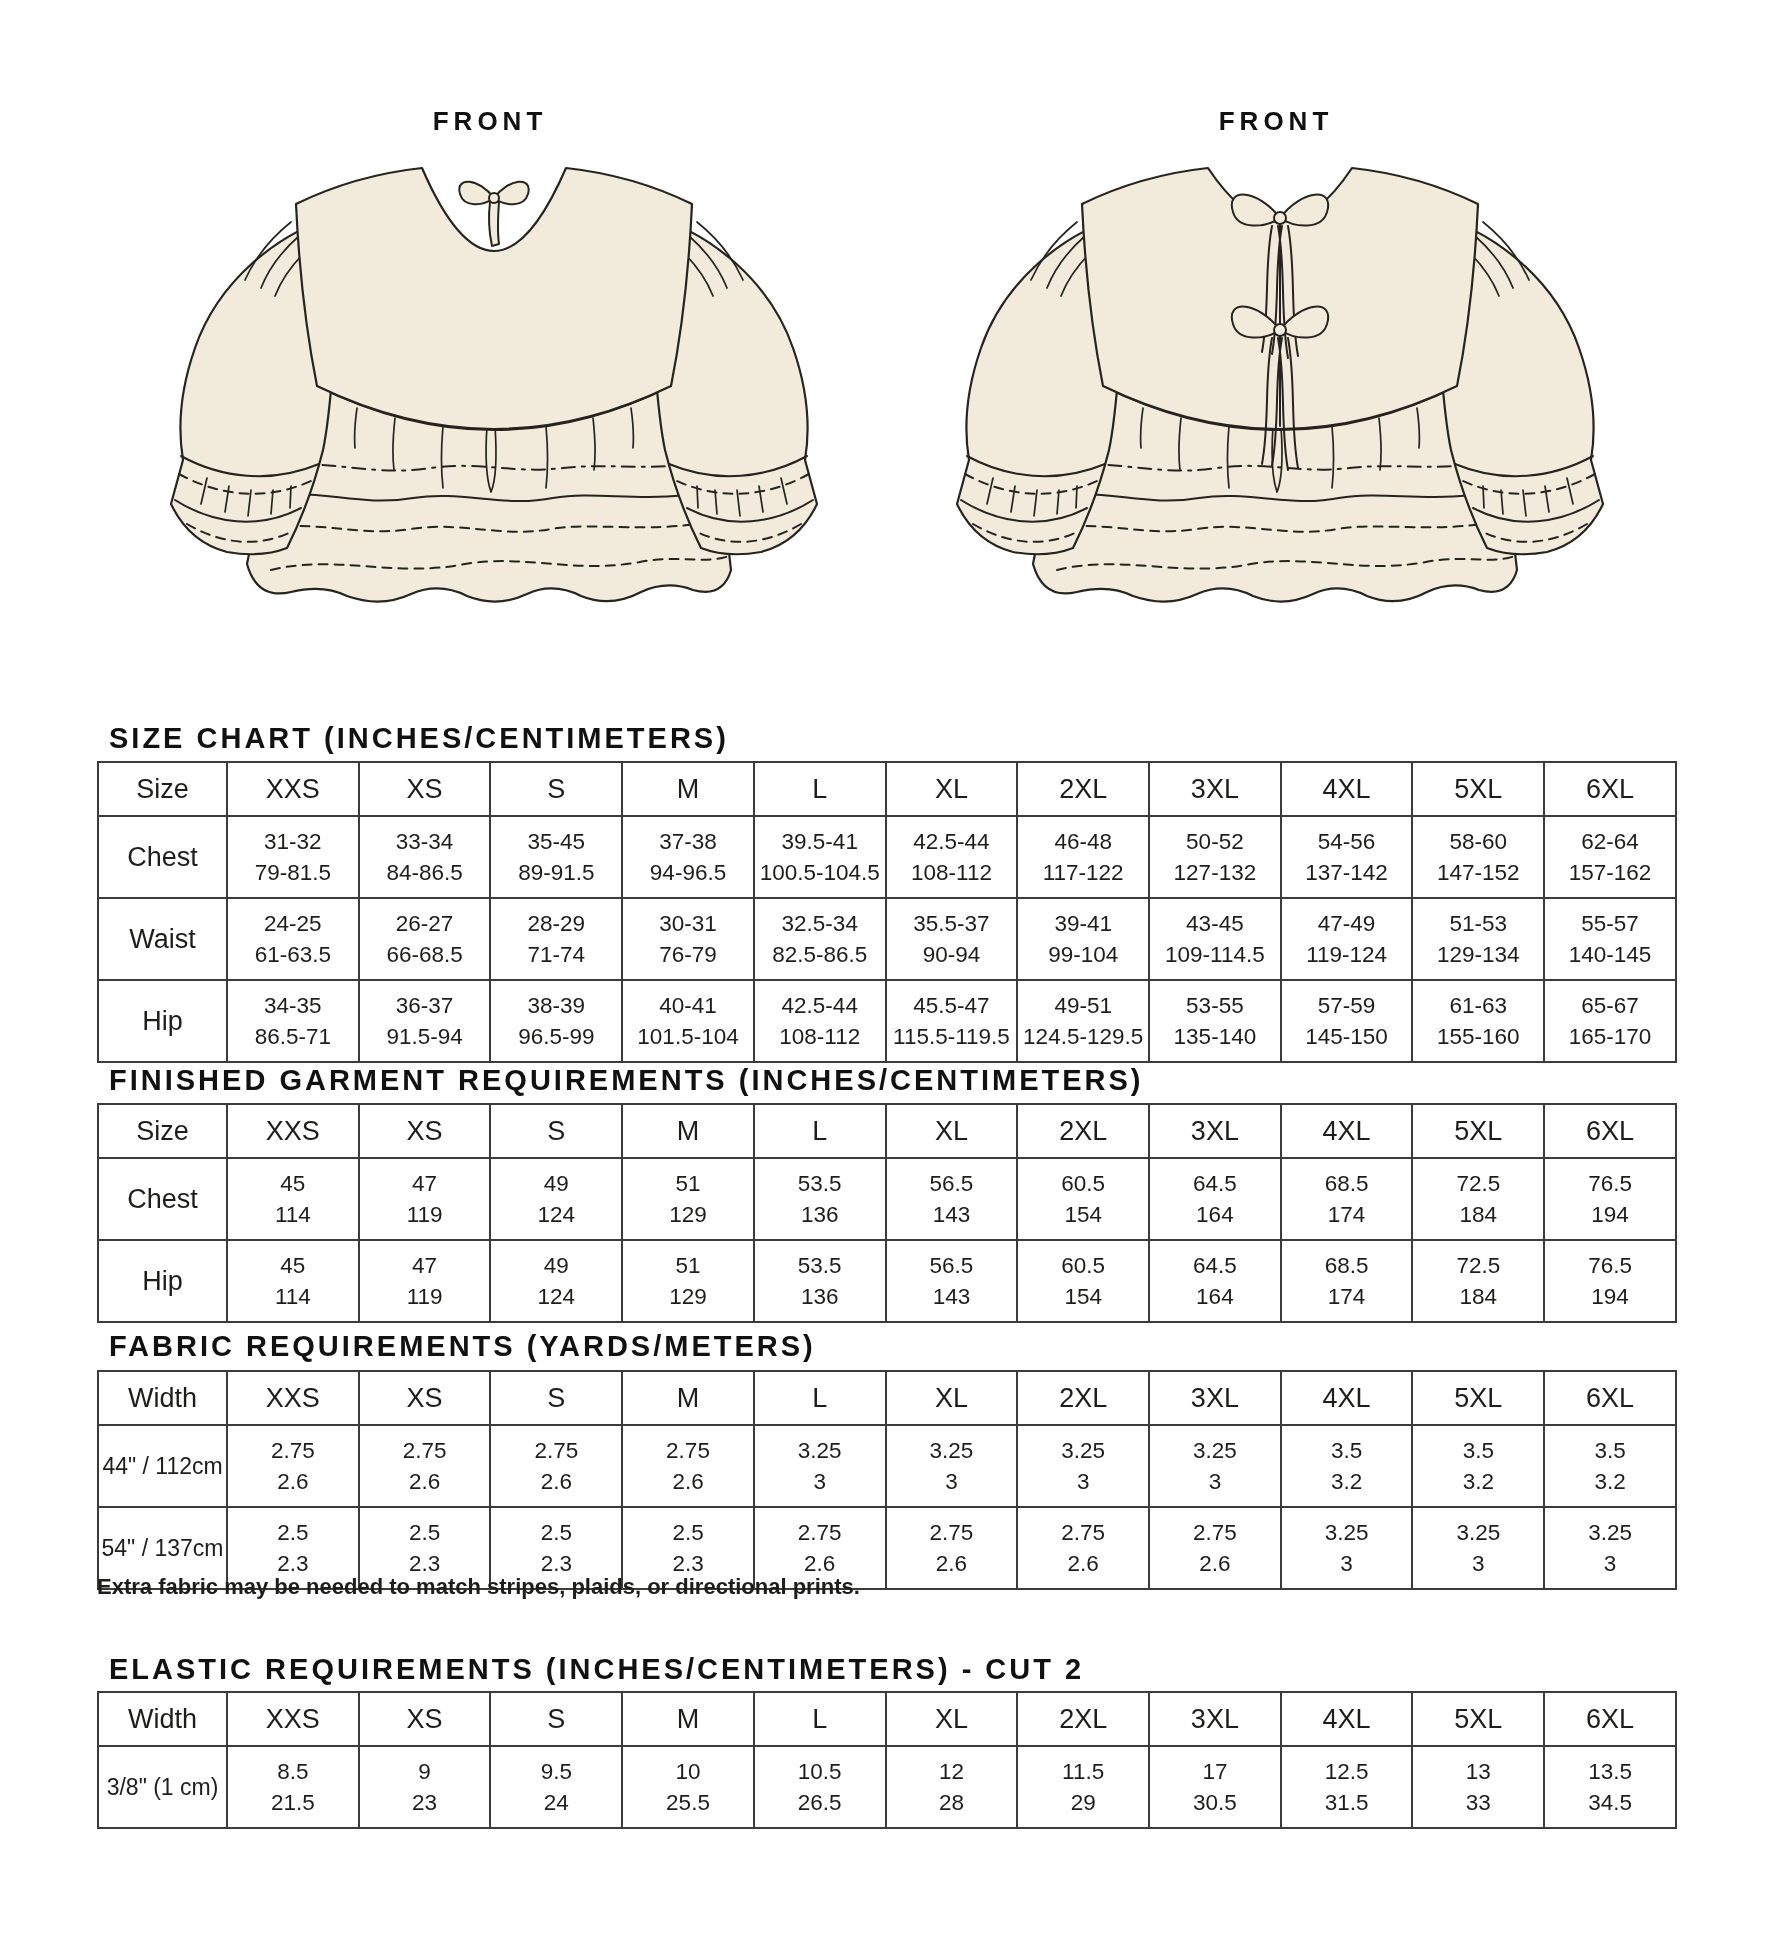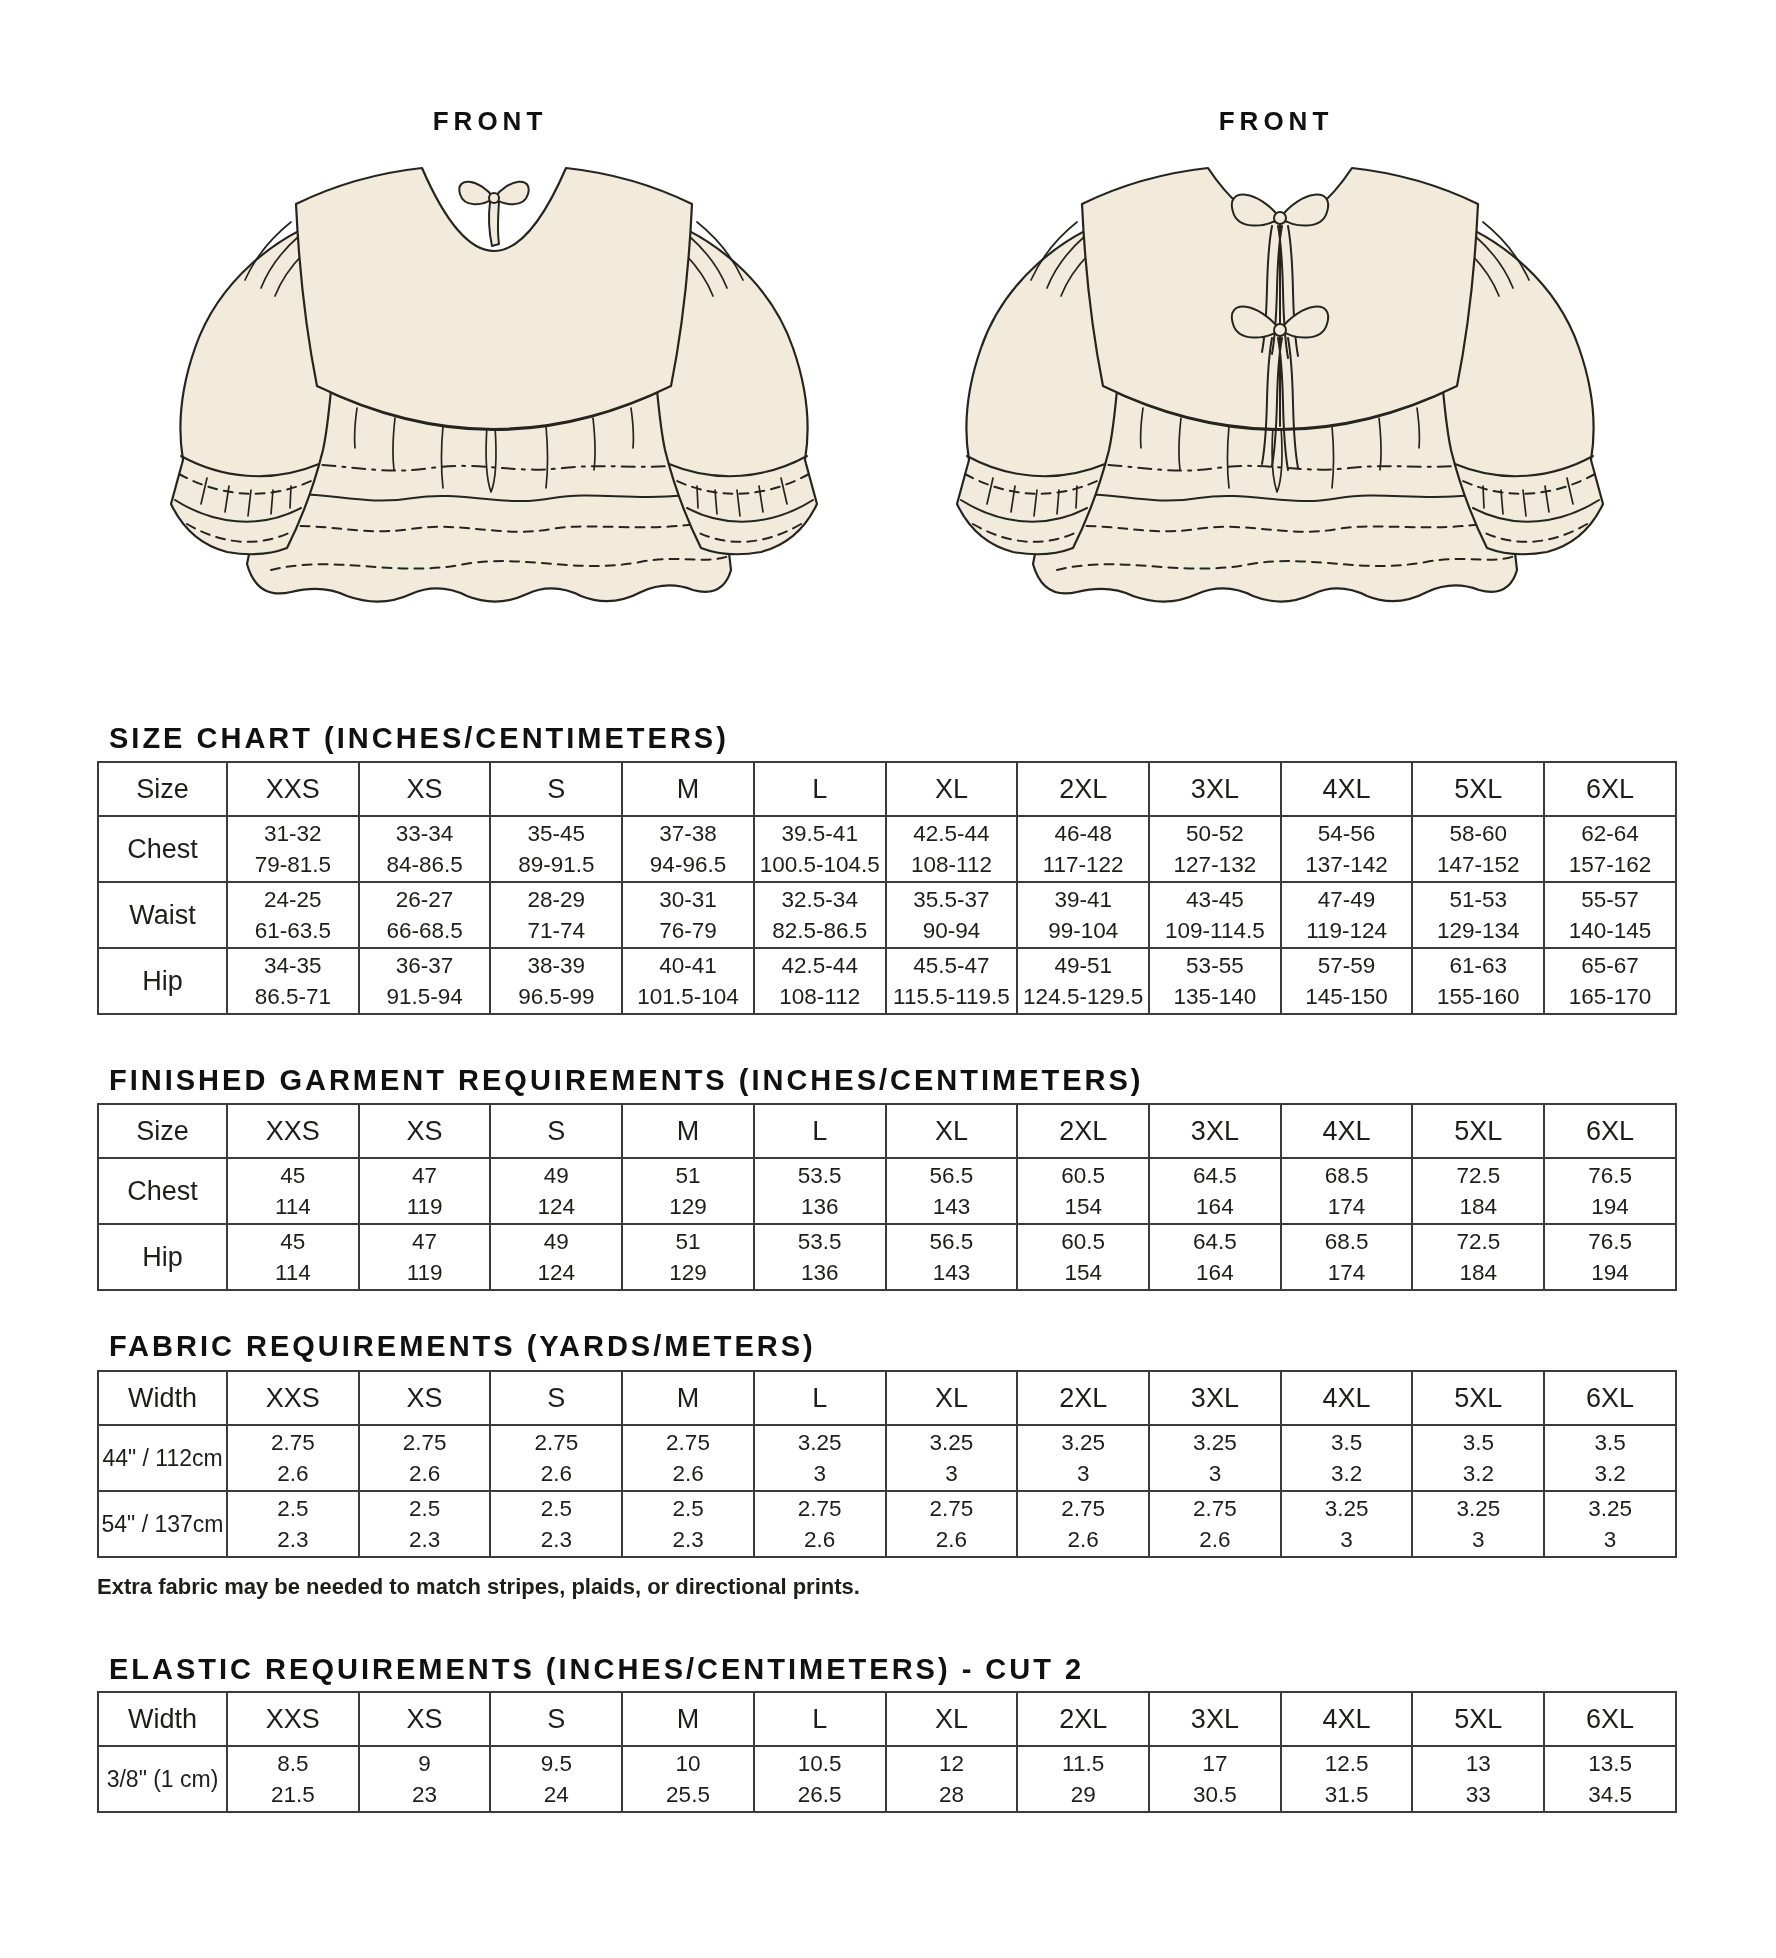--- a/index.html
+++ b/index.html
@@ -5,21 +5,21 @@
   html,body{margin:0;padding:0;background:#ffffff;}
   body{width:1776px;height:1958px;position:relative;overflow:hidden;
        font-family:"Liberation Sans","DejaVu Sans",sans-serif;color:#1d1d1b;}
   .abs{position:absolute;}
   .garment-label{font-weight:700;font-size:26px;letter-spacing:5px;text-align:center;color:#111;}
   .section-heading{margin:12px;font-weight:700;font-size:29px;letter-spacing:3px;color:#111;white-space:nowrap;}
   table.spec-table{border-collapse:collapse;table-layout:fixed;width:1580px;background:#fff;}
   .spec-table th,.spec-table td{border:2px solid #3b3b3a;text-align:center;vertical-align:middle;
        padding:0;font-weight:400;color:#1d1d1b;}
   .spec-table thead tr{height:54px;}
-  .spec-table tbody tr{height:66px;}
+  .spec-table tbody tr{height:82px;}
   .spec-table thead th{font-size:27px;}
   .spec-table th.rowlabel{font-size:27px;}
   .spec-table th.rowlabel.small{font-size:23px;}
   .cl{font-size:22.5px;line-height:1.4;}
   .note-text{font-size:22px;color:#1d1d1b;font-weight:bold;}
   
   .fillshape{fill:#f2ebdc;stroke:#26241f;stroke-width:2.2;stroke-linejoin:round;}
   .ln{fill:none;stroke:#26241f;stroke-width:2;stroke-linecap:round;stroke-linejoin:round;}
   .thin{stroke-width:1.7;}
   .dash{stroke-dasharray:9 7;}

